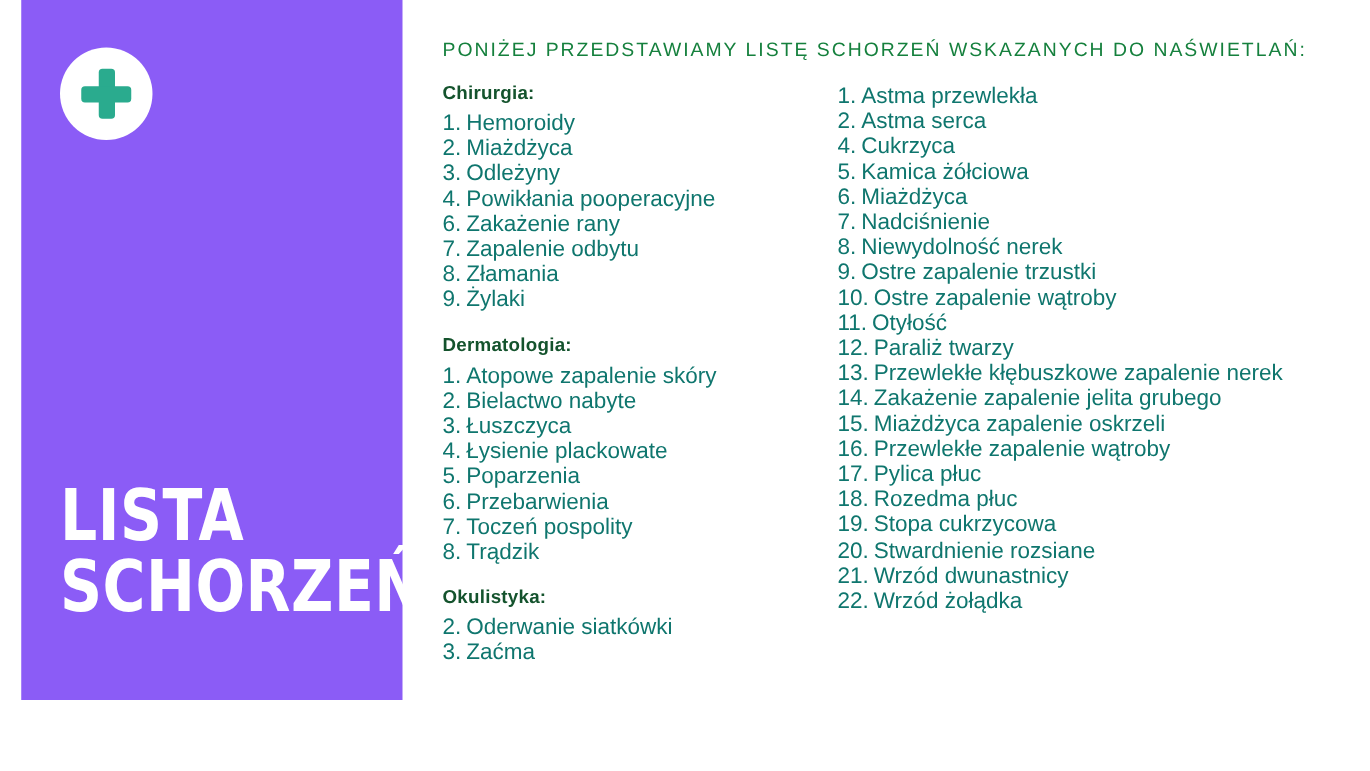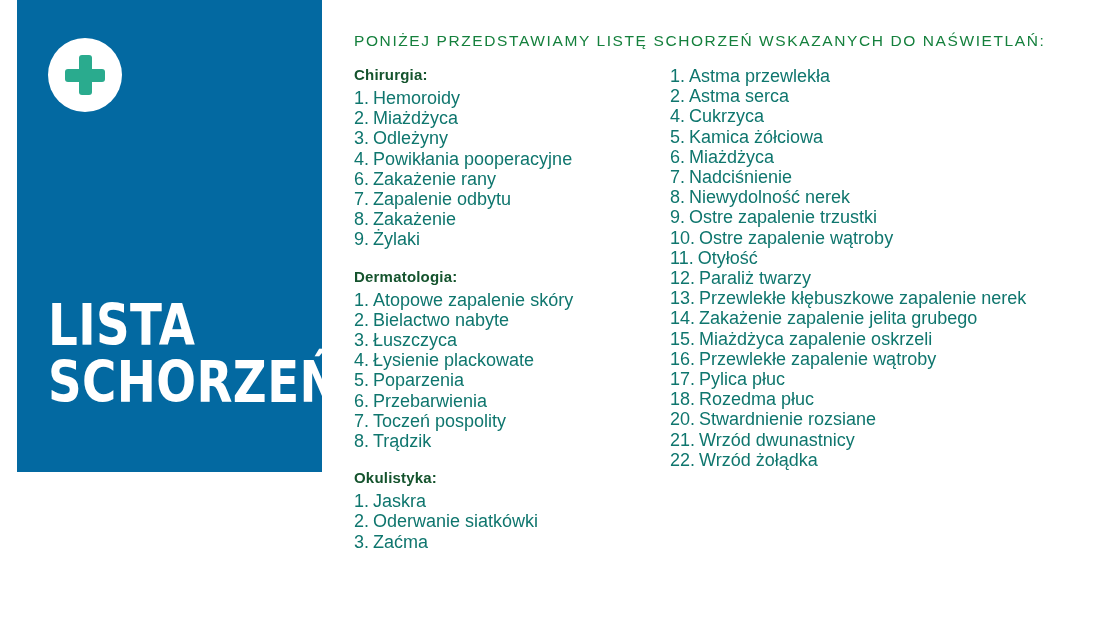--- a/index.html
+++ b/index.html
@@ -19,22 +19,22 @@
     height: 617px;
     background: #ffffff;
   }
 
   
   .left-panel {
     position: absolute;
     left: 17px;
     top: 0px;
     width: 305px;
-    height: 472px;
-    background: #0369a1;
+    height: 560px;
+    background: #8b5cf6;
     box-sizing: border-box;
   }
   .logo-badge {
     position: absolute;
     left: 31px;
     top: 38px;
     width: 74px;
     height: 74px;
     border-radius: 50%;
     background: #ffffff;
@@ -167,21 +167,21 @@
 
         <div class="group">
           <div class="group-title">Chirurgia:</div>
           <ol>
             <li><span class="num">1.</span><span>Hemoroidy</span></li>
             <li><span class="num">2.</span><span>Miażdżyca</span></li>
             <li><span class="num">3.</span><span>Odleżyny</span></li>
             <li><span class="num">4.</span><span>Powikłania pooperacyjne</span></li>
             <li><span class="num">6.</span><span>Zakażenie rany</span></li>
             <li><span class="num">7.</span><span>Zapalenie odbytu</span></li>
-            <li><span class="num">8.</span><span>Zakażenie</span></li>
+            <li><span class="num">8.</span><span>Złamania</span></li>
             <li><span class="num">9.</span><span>Żylaki</span></li>
           </ol>
         </div>
 
         <div class="group">
           <div class="group-title">Dermatologia:</div>
           <ol>
             <li><span class="num">1.</span><span>Atopowe zapalenie skóry</span></li>
             <li><span class="num">2.</span><span>Bielactwo nabyte</span></li>
             <li><span class="num">3.</span><span>Łuszczyca</span></li>
@@ -189,21 +189,20 @@
             <li><span class="num">5.</span><span>Poparzenia</span></li>
             <li><span class="num">6.</span><span>Przebarwienia</span></li>
             <li><span class="num">7.</span><span>Toczeń pospolity</span></li>
             <li><span class="num">8.</span><span>Trądzik</span></li>
           </ol>
         </div>
 
         <div class="group">
           <div class="group-title">Okulistyka:</div>
           <ol>
-            <li><span class="num">1.</span><span>Jaskra</span></li>
             <li><span class="num">2.</span><span>Oderwanie siatkówki</span></li>
             <li><span class="num">3.</span><span>Zaćma</span></li>
           </ol>
         </div>
 
       </div>
 
       <div class="col col-right">
         <div class="group">
           <ol>
@@ -217,20 +216,21 @@
             <li><span class="num">9.</span><span>Ostre zapalenie trzustki</span></li>
             <li><span class="num">10.</span><span>Ostre zapalenie wątroby</span></li>
             <li><span class="num">11.</span><span>Otyłość</span></li>
             <li><span class="num">12.</span><span>Paraliż twarzy</span></li>
             <li><span class="num">13.</span><span>Przewlekłe kłębuszkowe zapalenie nerek</span></li>
             <li><span class="num">14.</span><span>Zakażenie zapalenie jelita grubego</span></li>
             <li><span class="num">15.</span><span>Miażdżyca zapalenie oskrzeli</span></li>
             <li><span class="num">16.</span><span>Przewlekłe zapalenie wątroby</span></li>
             <li><span class="num">17.</span><span>Pylica płuc</span></li>
             <li><span class="num">18.</span><span>Rozedma płuc</span></li>
+            <li><span class="num">19.</span><span>Stopa cukrzycowa</span></li>
             <li><span class="num">20.</span><span>Stwardnienie rozsiane</span></li>
             <li><span class="num">21.</span><span>Wrzód dwunastnicy</span></li>
             <li><span class="num">22.</span><span>Wrzód żołądka</span></li>
           </ol>
         </div>
       </div>
 
     </div>
   </div>
 

